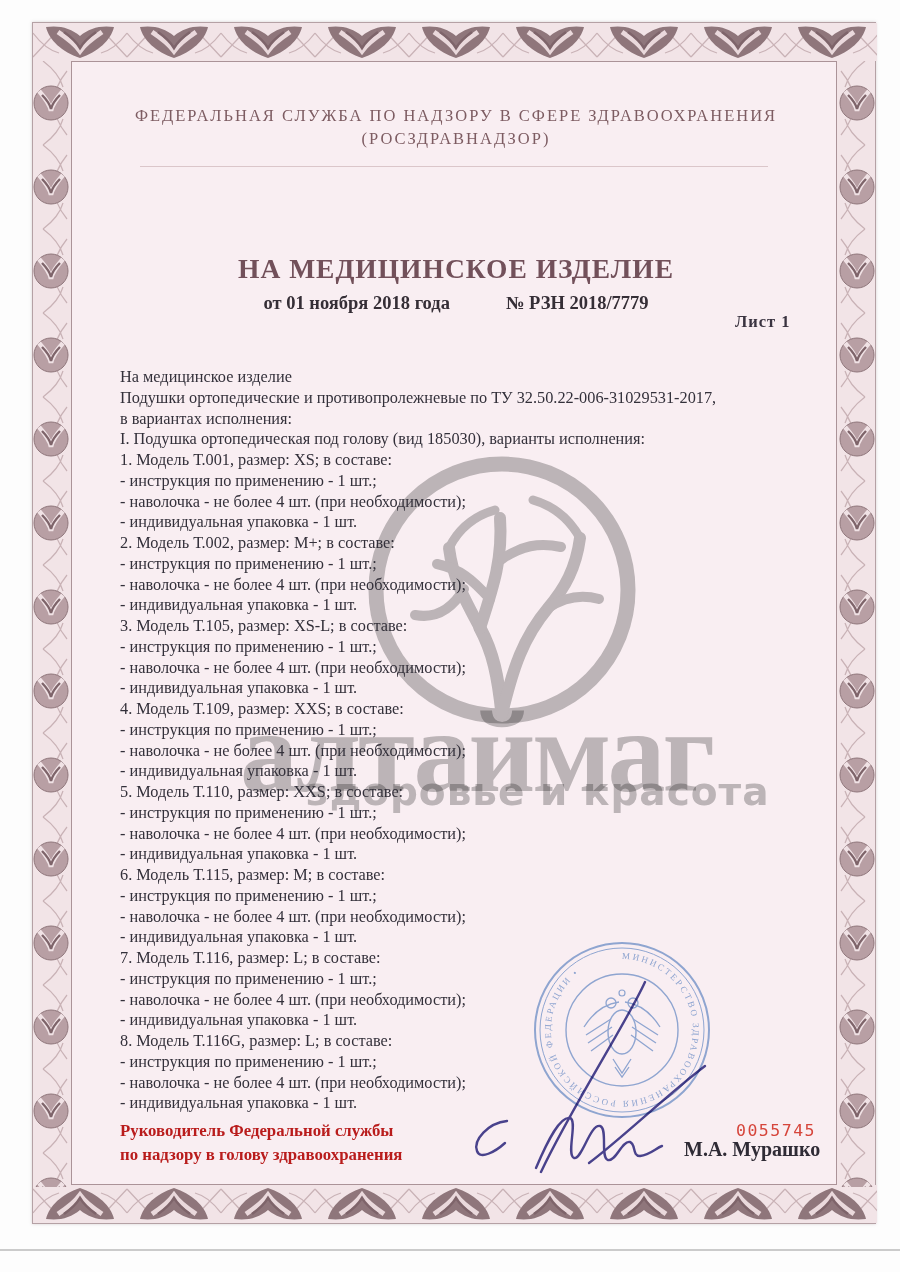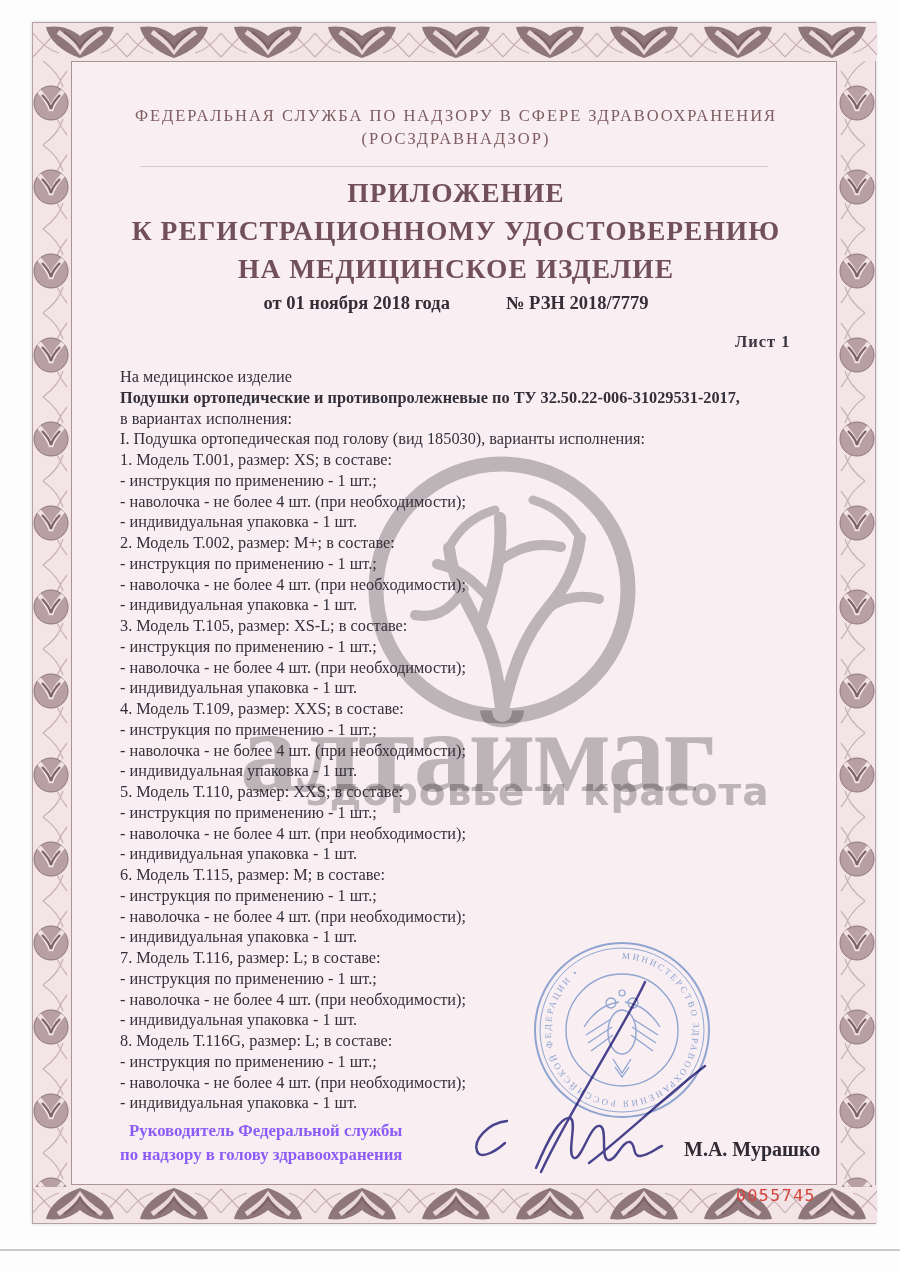--- a/index.html
+++ b/index.html
@@ -38,26 +38,26 @@
   .letterhead{color:#7d5c62;font-size:16.5px;letter-spacing:2px;white-space:nowrap;}
   .lh-sep{left:140px;top:166px;width:628px;height:1px;background:#dbc6ca;}
   .doc-title{color:var(--accent-title);font-weight:bold;font-size:27.5px;
              letter-spacing:1px;line-height:38px;white-space:nowrap;}
   .date-row{display:flex;justify-content:center;gap:56px;
             color:#352e36;font-weight:bold;font-size:18.5px;white-space:nowrap;align-items:center;}
   .sheet{color:#3a3340;font-weight:bold;font-size:16.5px;letter-spacing:1px;white-space:nowrap;}
   .body-block{left:120px;top:367px;width:690px;color:var(--body-text);
               font-size:16.3px;}
   .line{height:20.75px;line-height:20.75px;white-space:nowrap;}
-  .bold{font-weight:bold;}
-  .footer-title{left:120px;top:1119px;color:#8b5cf6;font-weight:bold;
-                font-size:16.8px;line-height:23.5px;white-space:nowrap;text-align:right;}
+  .bold{font-weight:normal;}
+  .footer-title{left:120px;top:1119px;color:#b91c1c;font-weight:bold;
+                font-size:16.8px;line-height:23.5px;white-space:nowrap;}
   .signer-name{left:684px;top:1138px;color:#2f2b35;font-weight:bold;
                font-size:20px;white-space:nowrap;}
-  .serial{left:736px;top:1186px;color:var(--serial-red);
+  .serial{left:736px;top:1121px;color:var(--serial-red);
           font-family:"DejaVu Sans Mono", monospace;
           font-size:16.5px;letter-spacing:1.5px;white-space:nowrap;}
 
   
   .wm{mix-blend-mode:multiply;opacity:.62;color:var(--watermark-gray);font-weight:bold;}
   .wm-logo{left:352px;top:438px;}
   .wm-brand{left:240px;top:692px;font-family:Liberation Serif, serif;
             font-weight:bold;font-size:116px;letter-spacing:-3px;line-height:120px;
             white-space:nowrap;}
   .wm-tagline{left:306px;top:770px;font-family:"DejaVu Sans", sans-serif;
@@ -132,29 +132,27 @@
       <path d="M228,100 C218,82 202,68 181,62" stroke-width="9"></path>
     </svg>
   </div>
   <div class="abs wm wm-brand">алтаймаг</div>
   <div class="abs wm wm-tagline">здоровье и красота</div>
 
   <div class="abs centered letterhead" style="top:129px">(РОСЗДРАВНАДЗОР)</div>
   <div class="abs centered letterhead" style="top:106px">ФЕДЕРАЛЬНАЯ СЛУЖБА ПО НАДЗОРУ В СФЕРЕ ЗДРАВООХРАНЕНИЯ</div>
   <div class="abs lh-sep"></div>
 
-  <div class="abs centered doc-title" style="top:174px">ПРИЛОЖЕНИЕ</div>
-  <div class="abs centered doc-title" style="top:212px">К РЕГИСТРАЦИОННОМУ УДОСТОВЕРЕНИЮ</div>
   <div class="abs centered doc-title" style="top:250px">НА МЕДИЦИНСКОЕ ИЗДЕЛИЕ</div>
 
   <div class="abs centered date-row" style="top:293px">
     <span>от  01 ноября 2018 года</span>
     <span>№  РЗН 2018/7779</span>
   </div>
-  <div class="abs sheet" style="left:735px;top:332px">Лист 1</div>
+  <div class="abs sheet" style="left:735px;top:312px">Лист 1</div>
 
   <div class="abs body-block">
     <div class="line">На медицинское изделие</div>
     <div class="line bold">Подушки ортопедические и противопролежневые по ТУ 32.50.22-006-31029531-2017,</div>
     <div class="line">в вариантах исполнения:</div>
     <div class="line">I. Подушка ортопедическая под голову (вид 185030), варианты исполнения:</div>
     <div>
 
         <div class="model-block">
           <div class="line">1. Модель Т.001, размер: XS; в составе:</div>

